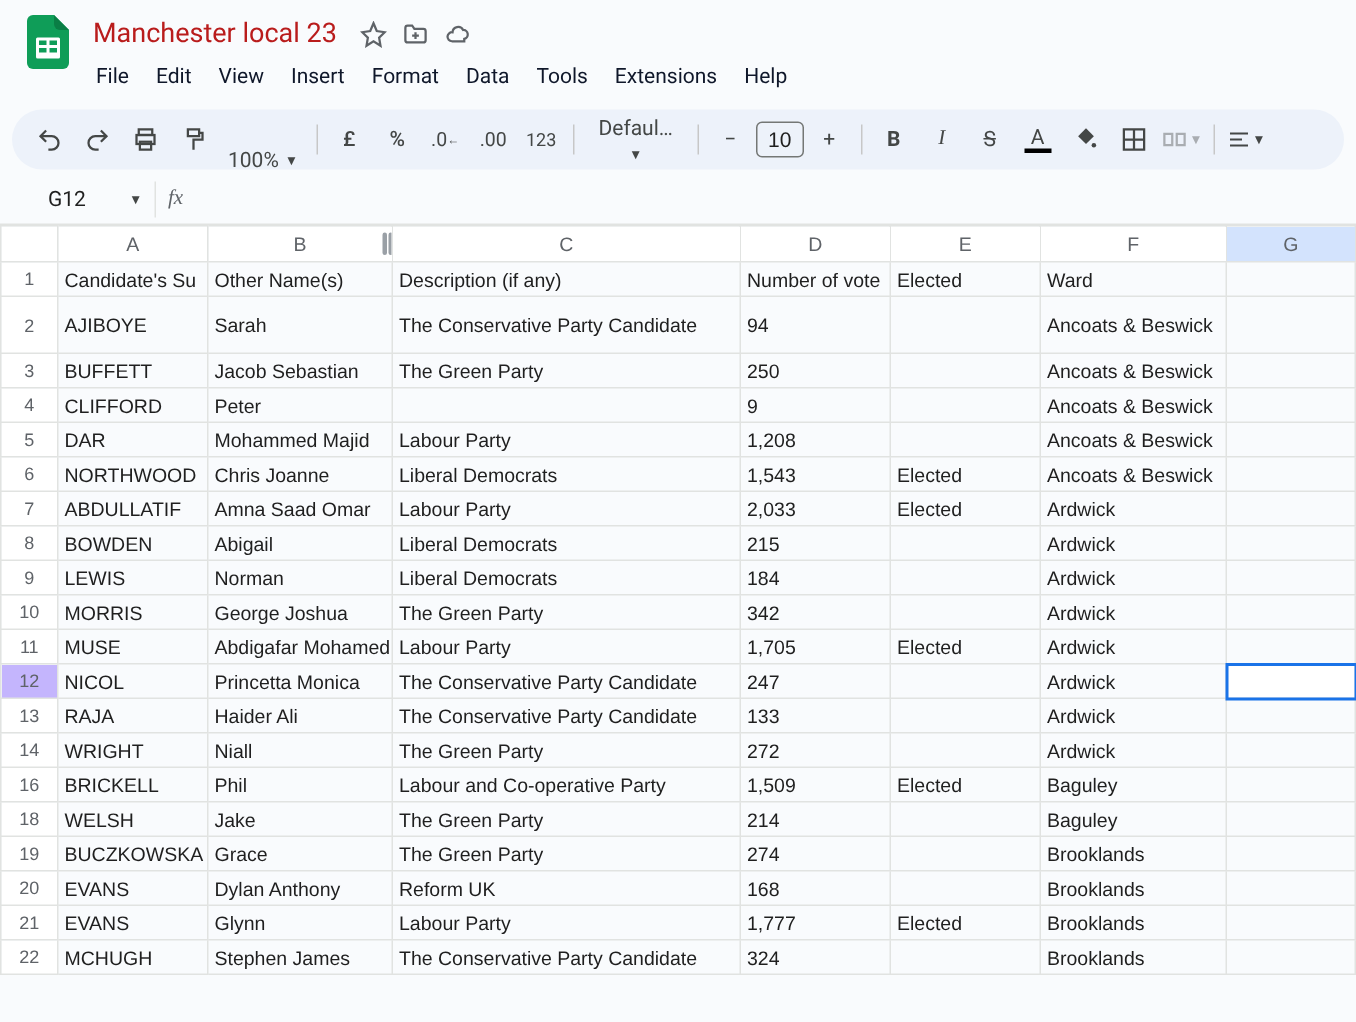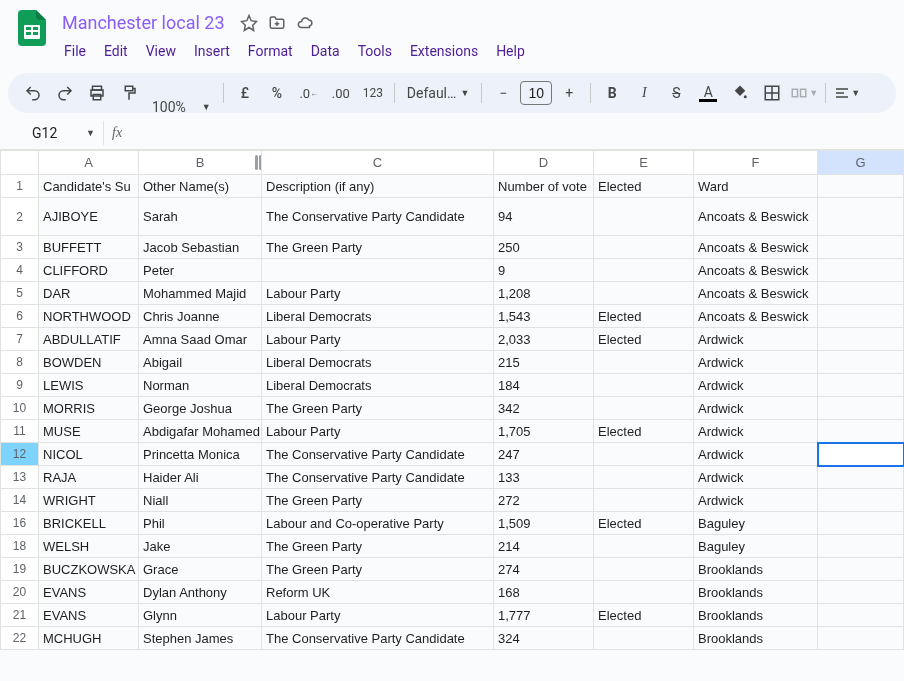--- a/index.html
+++ b/index.html
@@ -3,46 +3,46 @@
 <meta charset="utf-8">
 <style>
   * { box-sizing: border-box; margin: 0; padding: 0; }
   body { font-family: "Google Sans", Roboto, Arial, sans-serif; font-size: 13px; color: #1f1f1f; background: #f9fbfd; width: 904px; height: 681px; overflow: hidden; }
   
   .header { padding: 8px 12px 0 12px; display: flex; align-items: flex-start; }
   .logo { width: 40px; height: 40px; display: flex; align-items: center; justify-content: center; }
   .logo svg { width: 28px; height: 36px; }
   .title-area { flex: 1; margin-left: 4px; }
   .title-row { display: flex; align-items: center; gap: 8px; padding: 2px 0; }
-  .doc-title { font-size: 18px; color: #8b5cf6; padding: 2px 6px; }
+  .doc-title { font-size: 18px; color: #b91c1c; padding: 2px 6px; }
   .title-icon { width: 20px; height: 20px; color: #5f6368; display: flex; align-items: center; justify-content: center; cursor: pointer; }
   .menu-bar { display: flex; gap: 2px; padding: 2px 0; }
-  .menu-item { padding: 4px 8px; font-size: 14px; color: #4c1d95; border-radius: 4px; cursor: pointer; }
+  .menu-item { padding: 4px 8px; font-size: 14px; color: #0f172a; border-radius: 4px; cursor: pointer; }
   
   .toolbar { margin: 8px 8px 0 8px; background: #edf2fa; border-radius: 24px; padding: 4px 10px; display: flex; align-items: center; gap: 2px; height: 40px; }
   .tool-btn { width: 30px; height: 30px; display: flex; align-items: center; justify-content: center; border-radius: 4px; cursor: pointer; color: #444746; font-size: 14px; }
   .tool-sep { width: 1px; height: 20px; background: #c7c7c7; margin: 0 4px; }
-  .zoom { padding: 0 6px; font-size: 14px; color: #444746; display: flex; align-items: center; gap: 16px; cursor: pointer; margin-top: 28px; }
-  .font-name { padding: 0 6px; font-size: 14px; color: #444746; display: flex; align-items: center; gap: 4px; cursor: pointer; min-width: 70px; }
+  .zoom { padding: 0 6px; font-size: 14px; color: #444746; display: flex; align-items: center; gap: 4px; cursor: pointer; margin-top: 28px; }
+  .font-name { padding: 0 6px; font-size: 14px; color: #444746; display: flex; align-items: center; gap: 4px; cursor: pointer; min-width: 70px; flex-direction: column; }
   .font-size-box { border: 1px solid #747775; border-radius: 4px; width: 32px; height: 24px; text-align: center; font-size: 14px; color: #1f1f1f; background: transparent; }
   .dropdown-arrow { font-size: 9px; color: #444746; }
   .color-underline { border-bottom: 3px solid #000; width: 18px; text-align: center; line-height: 14px; }
   
   .name-box-row { display: flex; align-items: center; border-bottom: 1px solid #e1e3e1; padding: 4px 16px; margin-top: 4px; }
   .name-box { width: 80px; padding: 0 8px; font-size: 14px; color: #1f1f1f; display: flex; align-items: center; justify-content: space-between; border-right: 1px solid #e1e3e1; margin-left: 8px; height: 24px; }
   .fx-label { padding: 0 8px; color: #5f6368; font-style: italic; font-size: 14px; font-family: serif; }
   .formula-bar { flex: 1; height: 24px; border: none; outline: none; background: transparent; font-size: 14px; padding: 0 4px; }
   
   .grid-wrap { overflow: hidden; position: relative; }
   table.grid { border-collapse: collapse; table-layout: fixed; width: 904px; }
   .grid th, .grid td { border: 1px solid #e1e3e1; font-size: 13px; font-family: Arial, sans-serif; color: #1f1f1f; overflow: hidden; white-space: nowrap; }
   .grid thead th { background: #fff; font-weight: normal; color: #5f6368; height: 24px; text-align: center; position: relative; }
   .grid thead th.selected { background: #d3e3fd; }
   .grid tbody th.rownum { background: #fff; font-weight: normal; color: #5f6368; text-align: center; width: 38px; font-size: 12px; }
-  .grid tbody th.rownum.selected { background: #7dd3fc; }
+  .grid tbody th.rownum.selected { background: #c4b5fd; }
   .grid td { padding: 0 4px; height: 23px; vertical-align: middle; }
   .grid td.bold { font-weight: normal; }
   .grid td.wrap { white-space: normal; line-height: 16px; padding: 3px 4px; }
   .corner { background: #fff; width: 38px; }
   .col-resize-active { position: absolute; top: 4px; bottom: 4px; width: 3px; right: -1px; background: #9aa0a6; border-radius: 2px; }
   .col-resize-active::before { content:''; position:absolute; left:-4px; top:0; bottom:0; width:3px; background:#9aa0a6; border-radius:2px;}
   
   .active-cell { outline: 2px solid #1a73e8; outline-offset: -1px; background: #fff; }
   
   .colA { width: 100px; } .colB { width: 123px; } .colC { width: 232px; }

